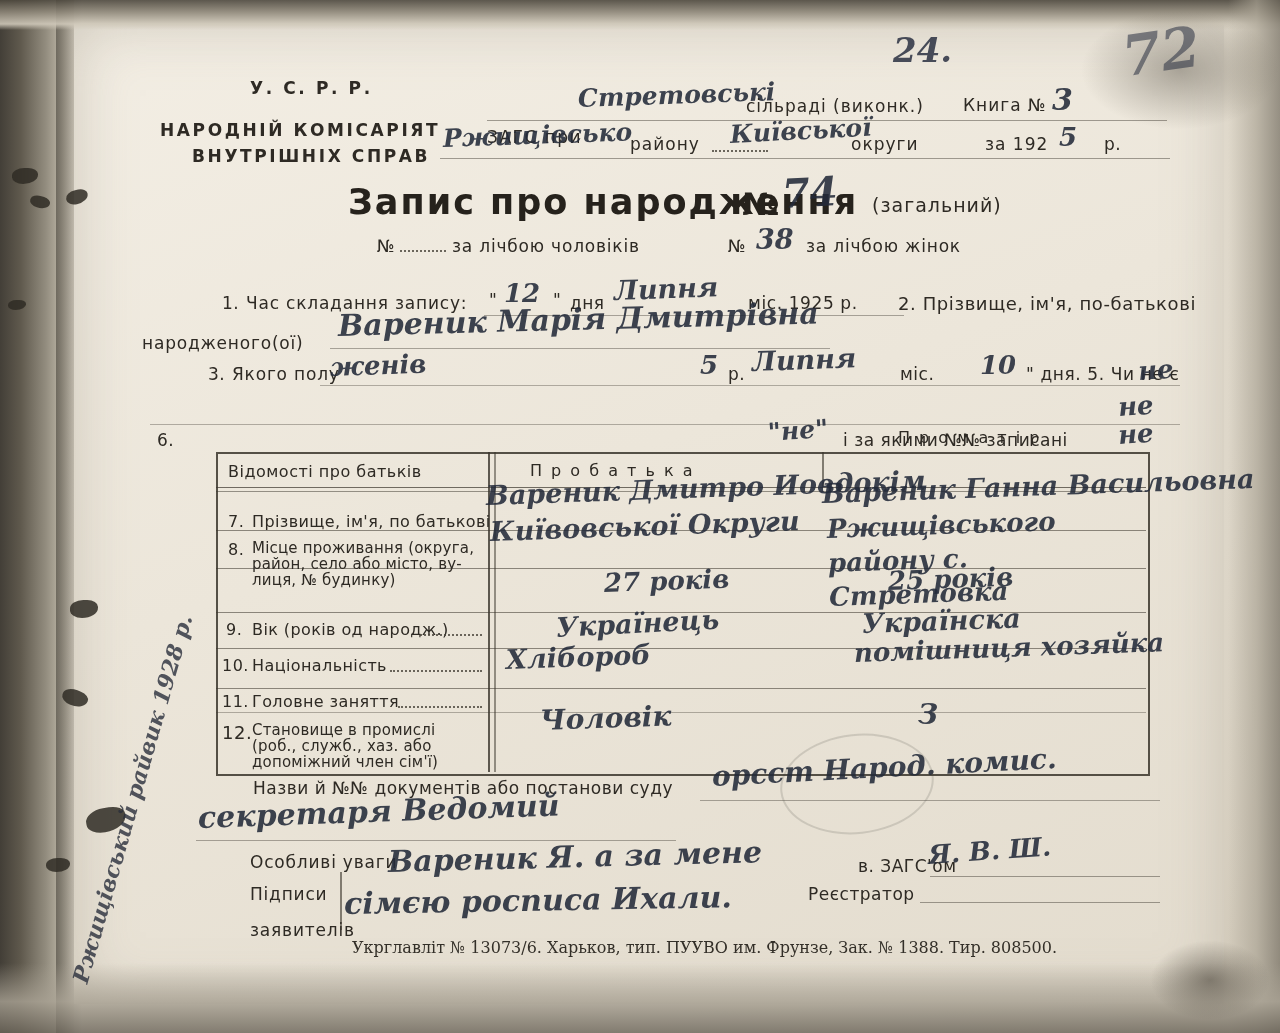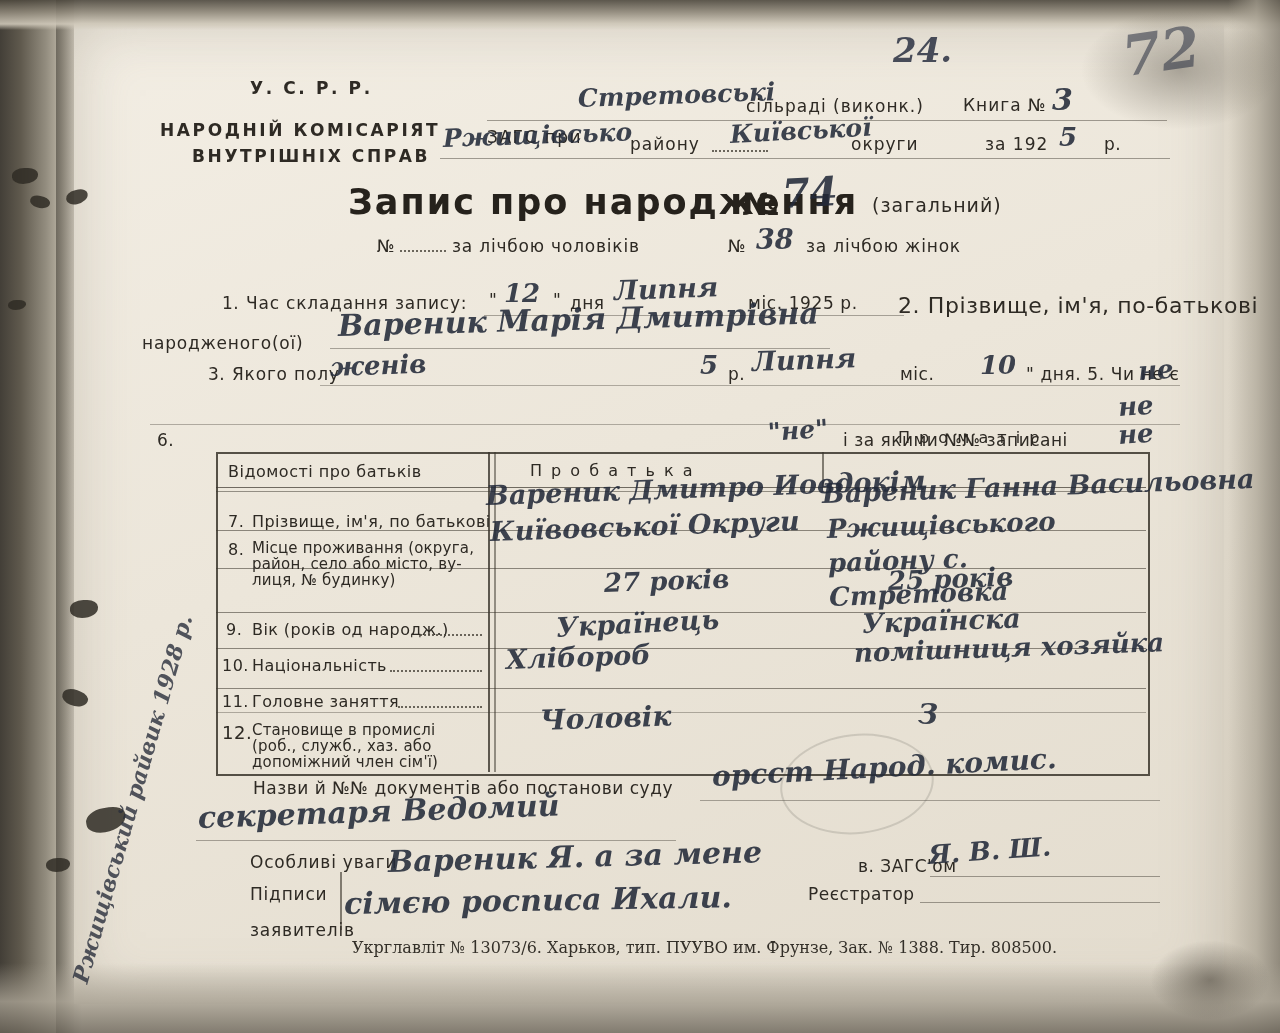--- a/index.html
+++ b/index.html
@@ -170,21 +170,21 @@
     <div class="pr" style="left:806px;top:236px;font-size:17px;letter-spacing:.8px;">за лічбою жінок</div>
 
     <div class="pr" style="left:222px;top:293px;font-size:17px;">1.</div>
     <div class="pr" style="left:246px;top:293px;font-size:17px;letter-spacing:.8px;">Час складання запису:</div>
     <div class="pr" style="left:489px;top:290px;font-size:17px;">"</div>
     <div class="hw" style="left:504px;top:278px;font-size:26px;">12</div>
     <div class="pr" style="left:553px;top:290px;font-size:17px;">"</div>
     <div class="pr" style="left:570px;top:293px;font-size:17px;">дня</div>
     <div class="hw" style="left:614px;top:275px;font-size:27px;transform:rotate(-2deg);">Липня</div>
     <div class="pr" style="left:748px;top:293px;font-size:17px;letter-spacing:.6px;">міс. 1925 р.</div>
-    <div class="pr" style="left:898px;top:293px;font-size:22px;letter-spacing:.6px;">2. Прізвище, ім'я, по-батькові</div>
+    <div class="pr" style="left:898px;top:293px;font-size:18px;letter-spacing:.6px;">2. Прізвище, ім'я, по-батькові</div>
     <div class="line" style="left:484px;top:315px;width:420px;height:1px;opacity:.4;"></div>
 
     <div class="pr" style="left:142px;top:333px;font-size:17px;letter-spacing:.8px;">народженого(ої)</div>
     <div class="hw" style="left:338px;top:308px;font-size:30px;transform:rotate(-1.5deg);">Вареник Марія Дмитрівна</div>
     <div class="line" style="left:330px;top:348px;width:500px;height:1px;opacity:.4;"></div>
 
     <div class="pr" style="left:208px;top:364px;font-size:17px;">3.</div>
     <div class="pr" style="left:232px;top:364px;font-size:17px;letter-spacing:.8px;">Якого полу</div>
     <div class="hw" style="left:330px;top:352px;font-size:26px;transform:rotate(-2deg);">женів</div>
     <div class="hw" style="left:700px;top:350px;font-size:26px;">5</div>

